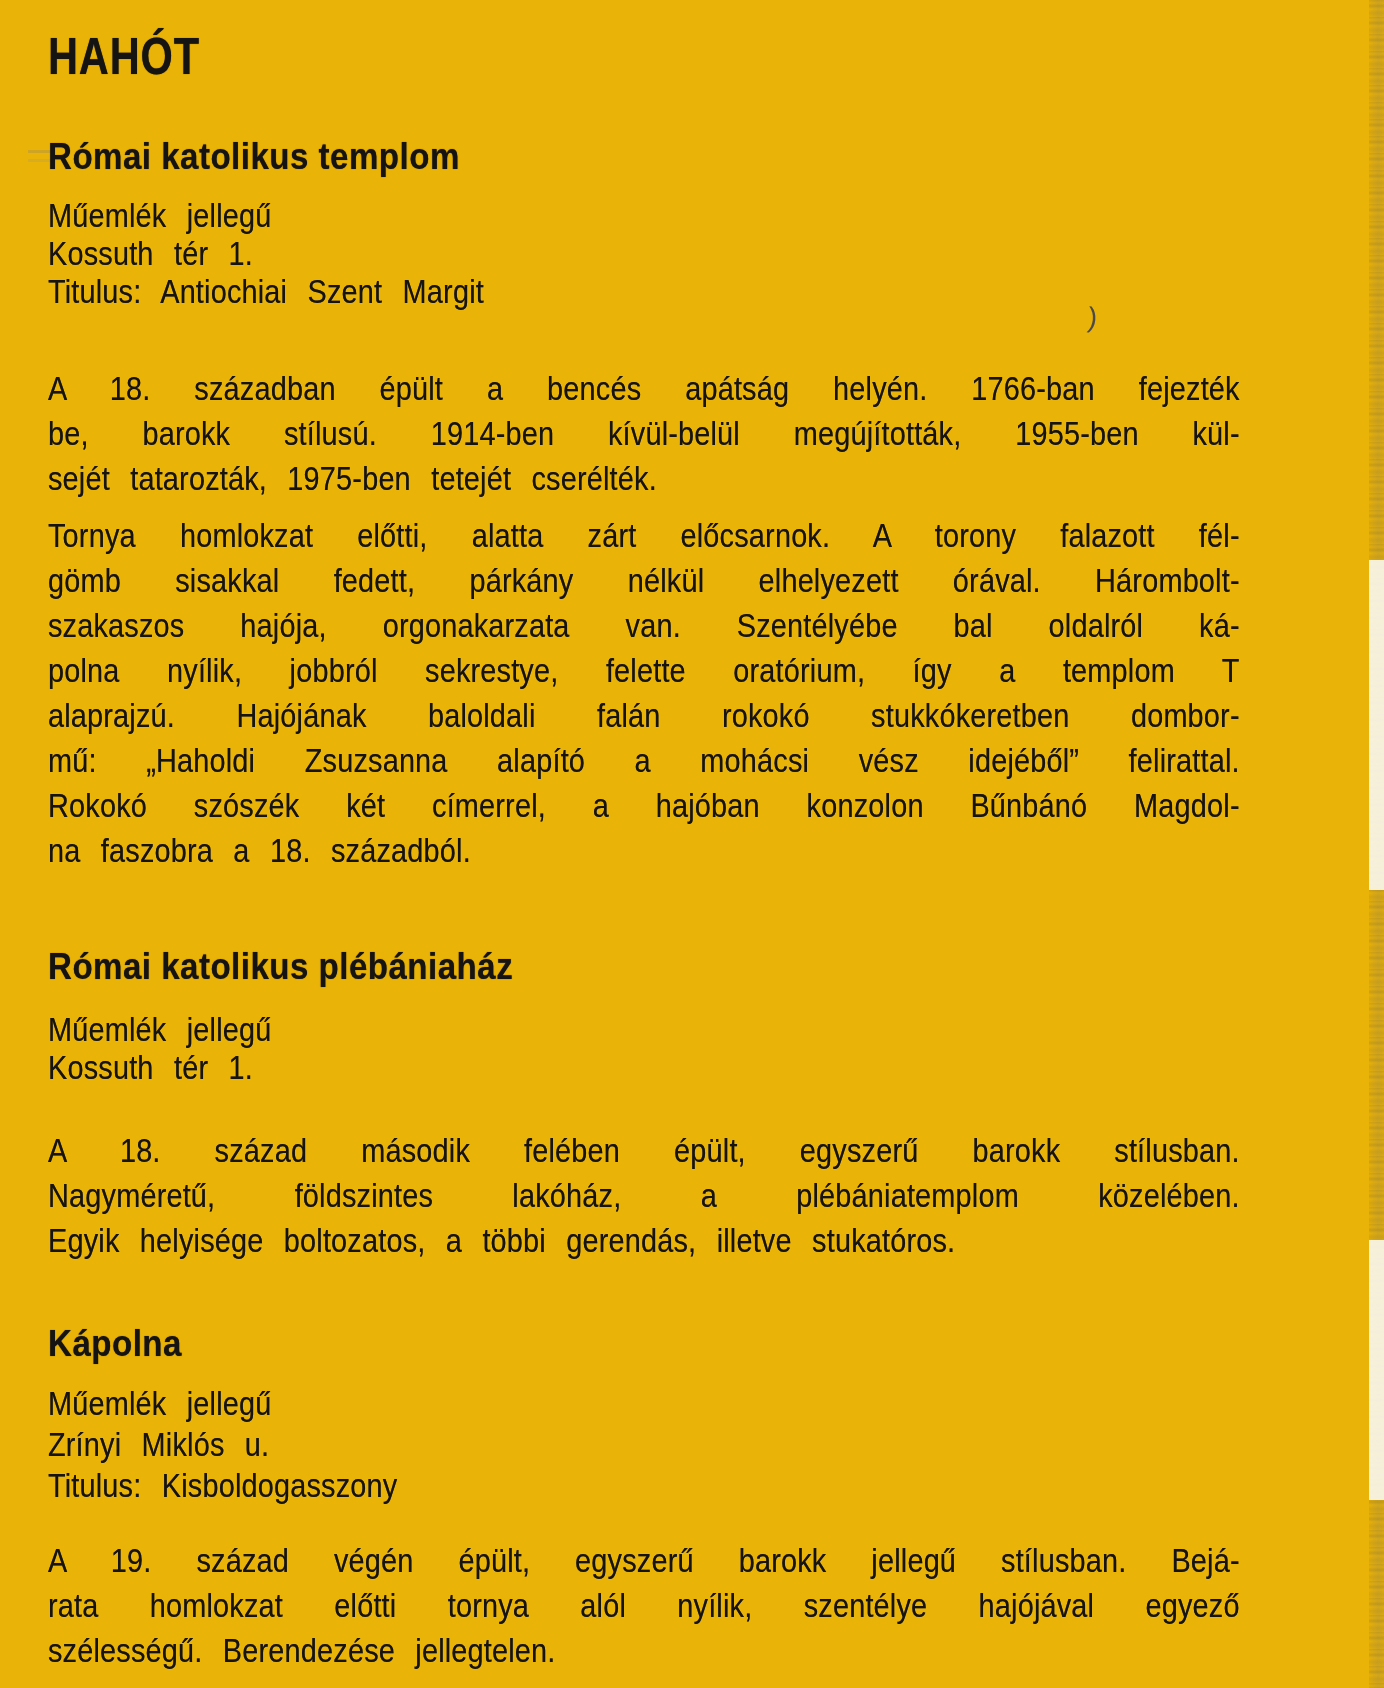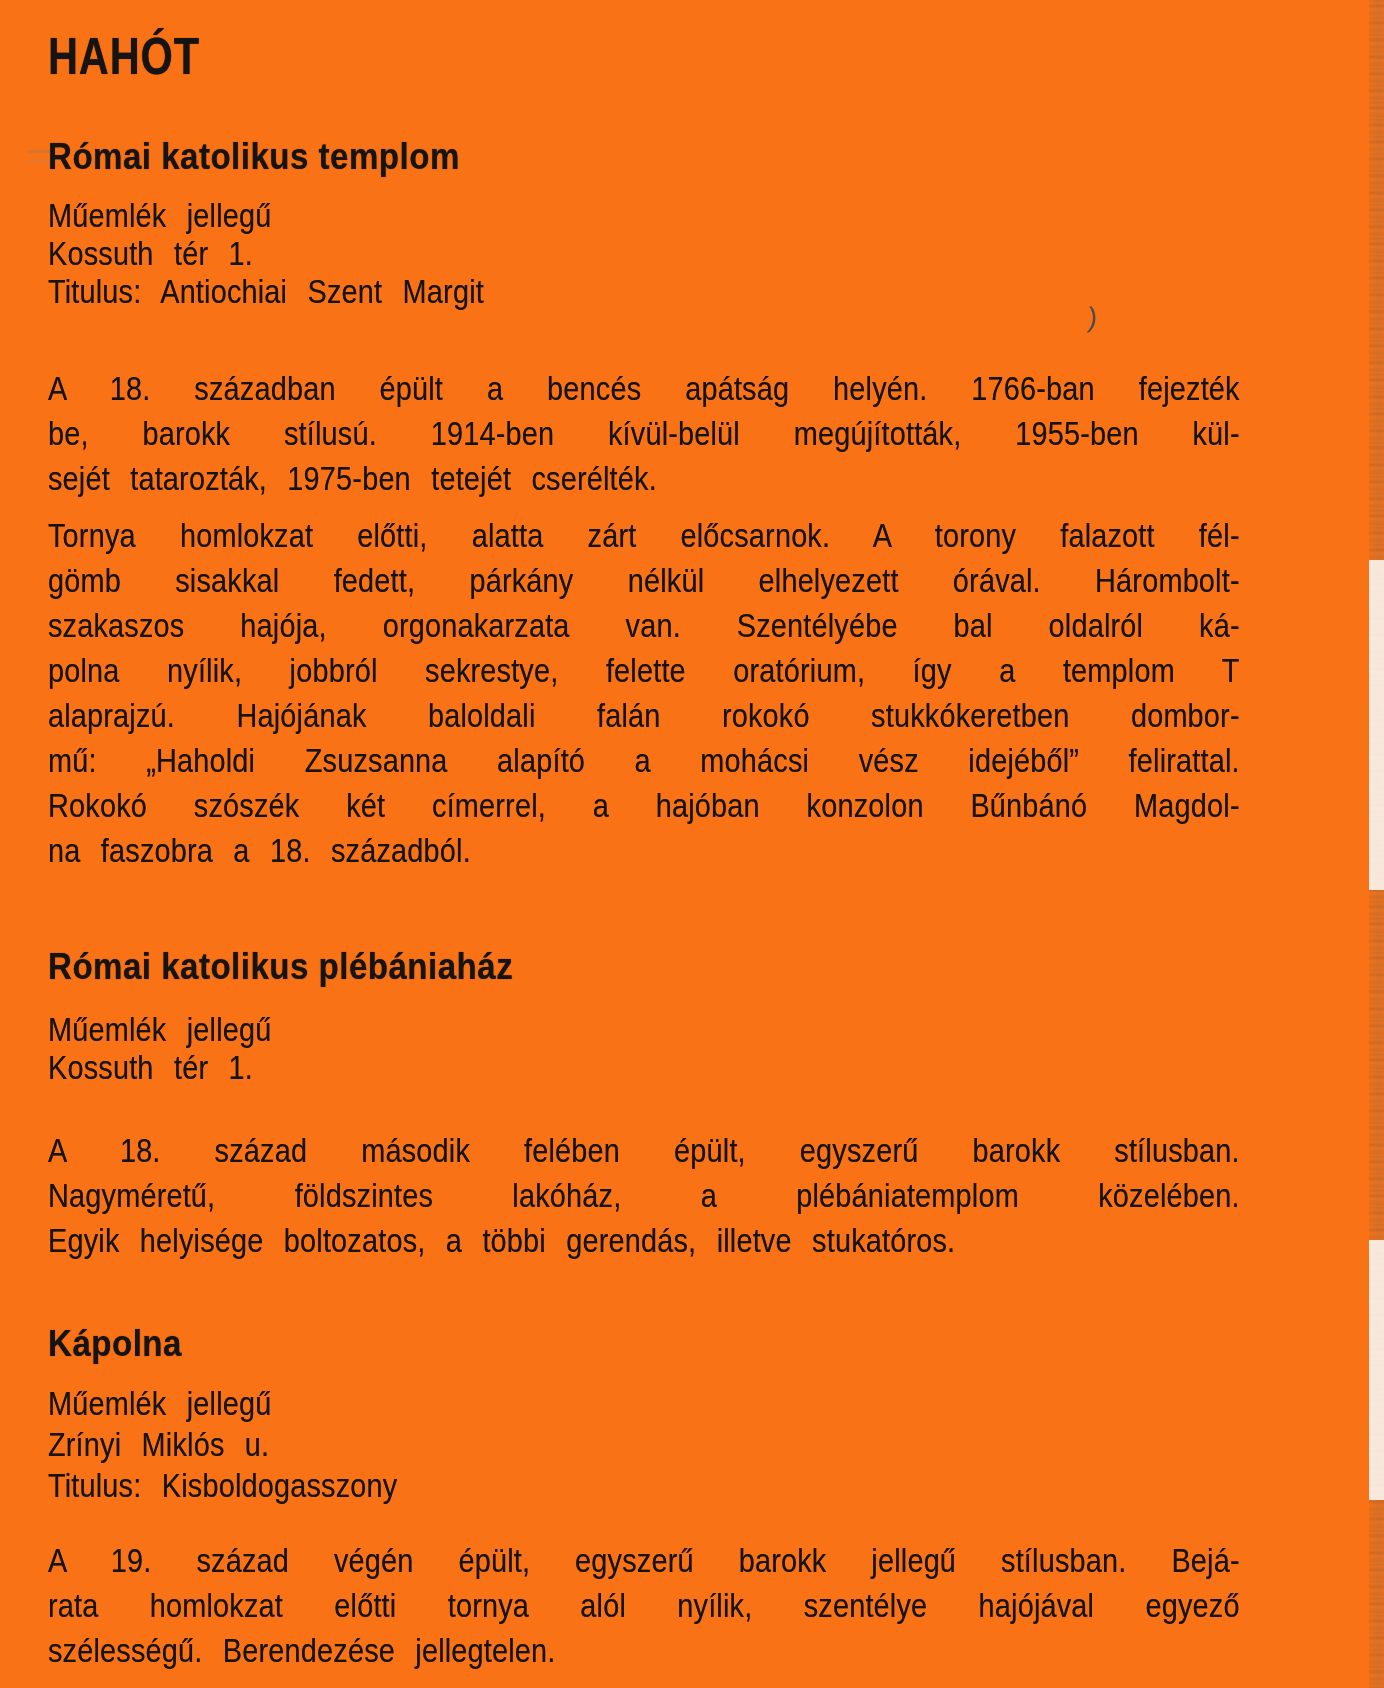--- a/index.html
+++ b/index.html
@@ -4,21 +4,21 @@
 <style>
   html, body {
     margin: 0;
     padding: 0;
     background: #ffffff;
   }
   .page {
     position: relative;
     width: 1384px;
     height: 1688px;
-    background: #f97316;
+    background: #eab308;
     overflow: hidden;
     font-family: "Liberation Sans", "DejaVu Sans", sans-serif;
     color: #161412;
   }
   
   .block {
     position: absolute;
     left: 48px;
     width: 1402px;              
     transform: scaleX(0.85);

